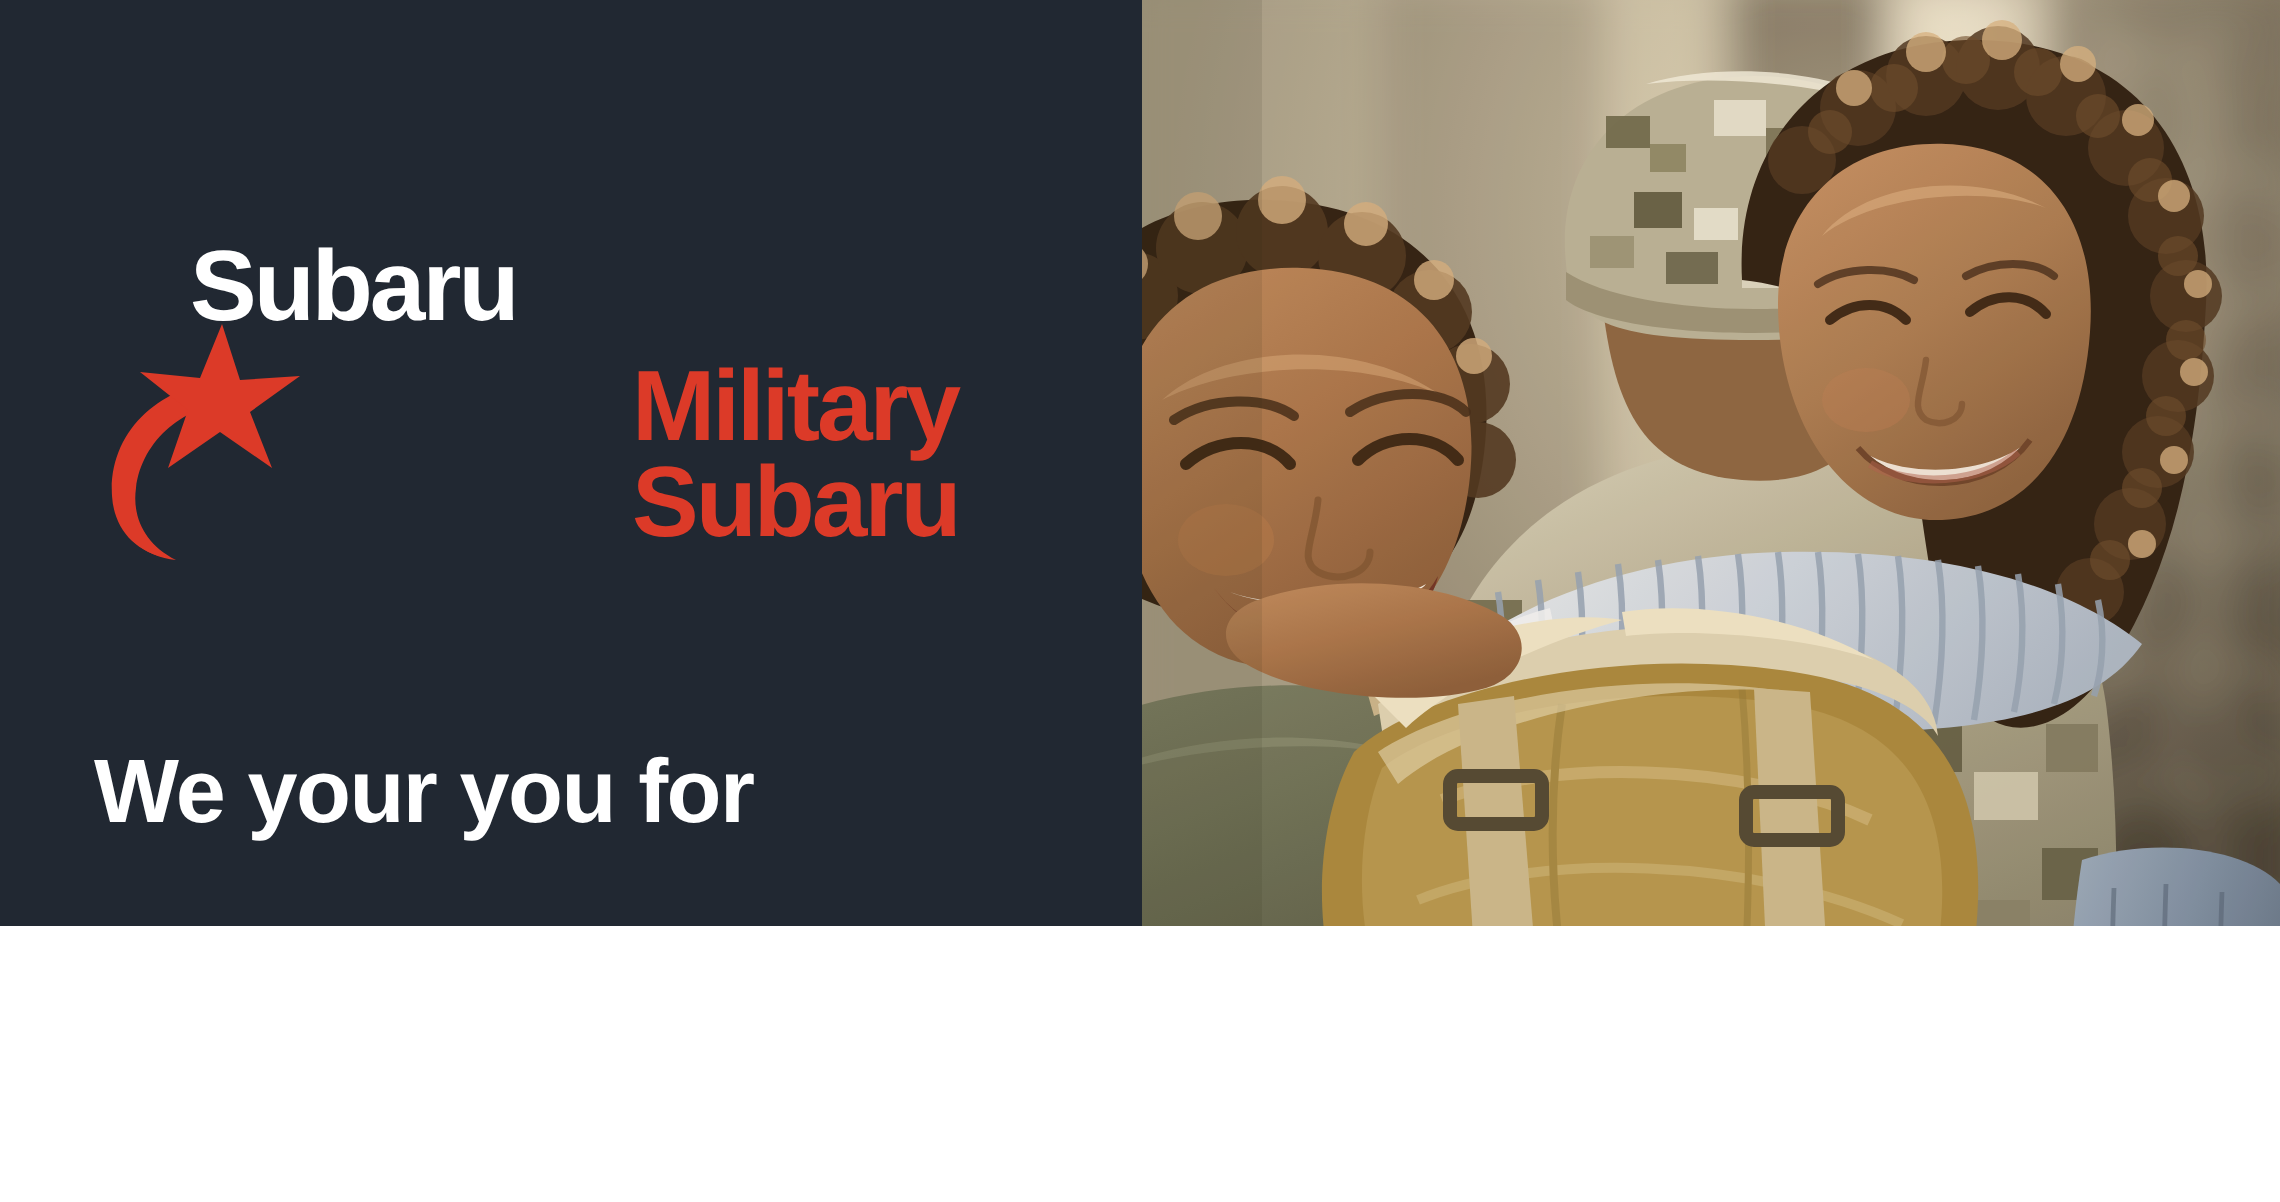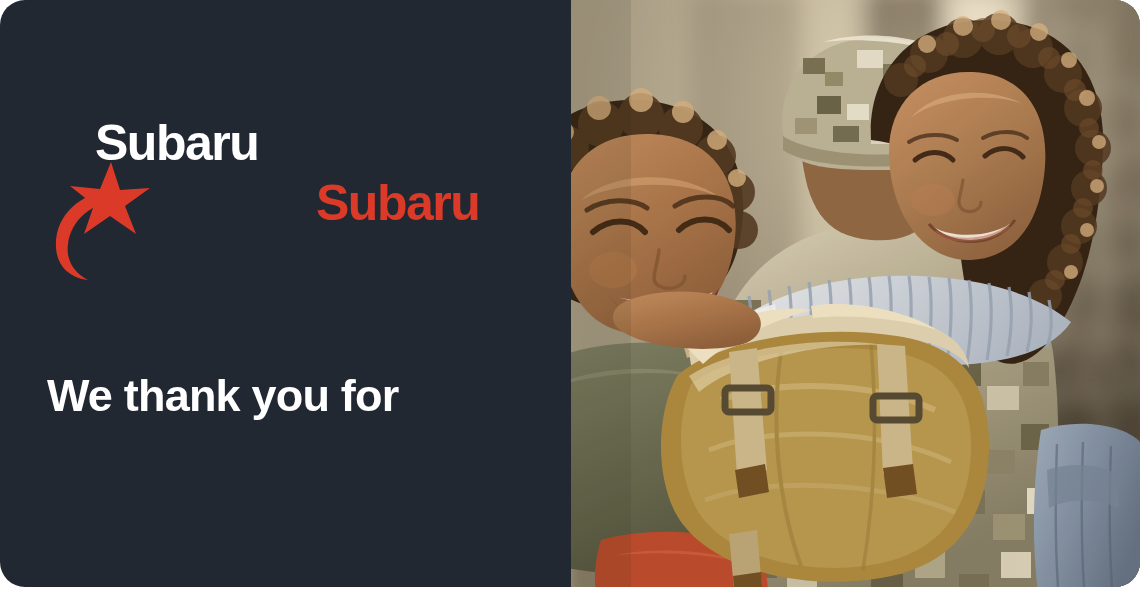--- a/index.html
+++ b/index.html
@@ -8,24 +8,23 @@
     padding: 0;
     background: #ffffff;
   }
   body {
     font-family: "Liberation Sans", sans-serif;
   }
 
   .banner {
     position: relative;
     width: 1140px;
-    height: 587px;
+    height: 463px;
     overflow: hidden;
     display: flex;
-    border-radius: 25px;
   }
 
   
   .left-panel {
     position: relative;
     width: 571px;
     height: 601px;
     background: #212832;
     flex: 0 0 571px;
     overflow: hidden;
@@ -129,27 +128,28 @@
                    C 18 110, 12 96, 14 82 C 17 58, 38 40, 66 38 Z" fill="#dc3a28"></path>
           <path d="M60 28 C 26 30, 0 54, 2 86 C 3 102, 13 114, 30 117
                    C 16 106, 11 94, 13 80 C 17 56, 40 38, 68 36 Z" fill="#dc3a28"></path>
 
           <path d="M57 0 L66 28 L96 26 L71 44 L82 72 L56 54 L30 72 L40 43 L16 24 L46 27 Z" fill="#dc3a28"></path>
         </svg>
       </div>
 
 
       <div class="wordmark-program">
+        <span>Military</span>
         <span>Subaru</span>
       </div>
 
     </div>
 
     <div class="tagline">
-      <span>We thank you for</span>
+      <span>We your you for</span>
     </div>
 
   </div>
 
   <div class="photo">
     <svg viewBox="0 0 569 601" xmlns="http://www.w3.org/2000/svg" preserveAspectRatio="xMidYMid slice">
       <defs>
         <linearGradient id="bgWall" x1="0" y1="0" x2="1" y2="0.4">
           <stop offset="0" stop-color="#9e9684"></stop>
           <stop offset="0.35" stop-color="#b9b19c"></stop>

